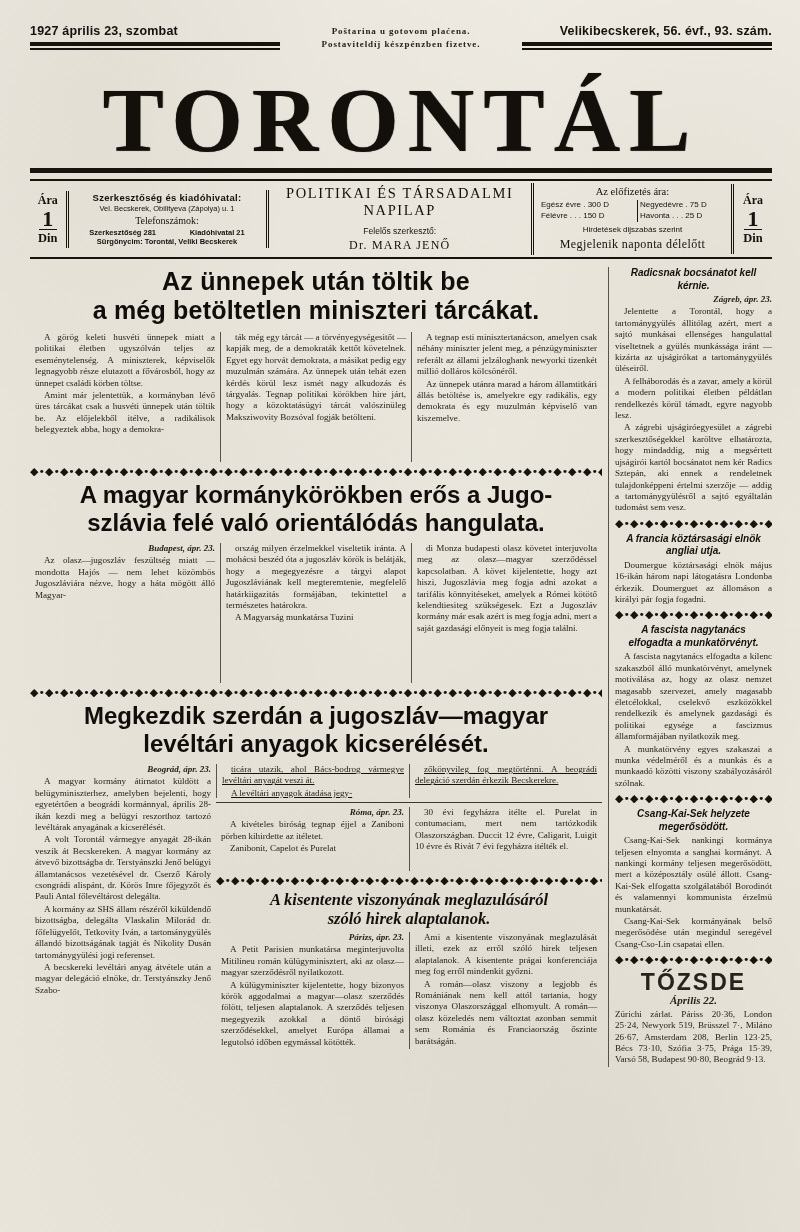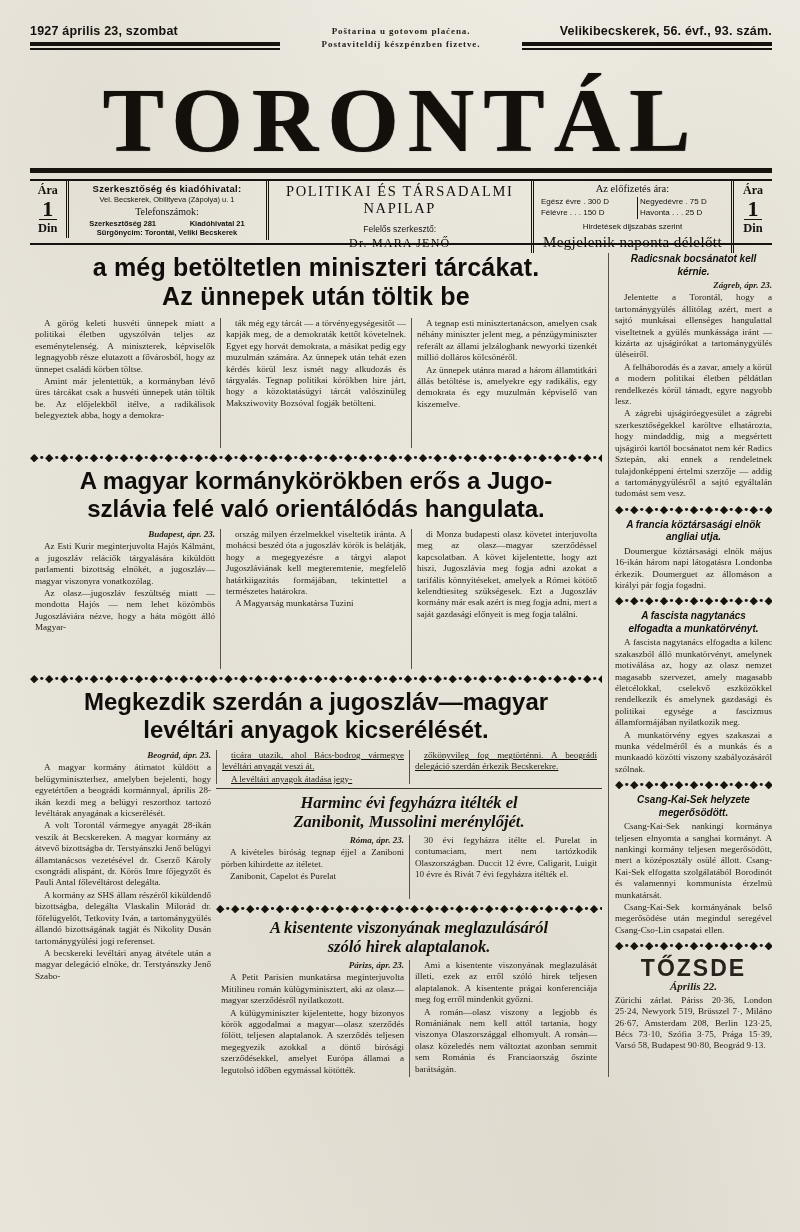--- a/index.html
+++ b/index.html
@@ -68,23 +68,23 @@
     color: #13100c;
     text-shadow: 0 0 1px rgba(0,0,0,.5), .6px .4px 0 rgba(30,25,20,.35);
   }
   .masthead-rule { height: 5px; background: #17140f; margin-top: 2px; }
 
   
   .infobox {
     margin-top: 6px;
     border-top: 2px solid #17140f;
     border-bottom: 2px solid #17140f;
-    height: 66px;
+    height: 80px;
     display: flex;
-    align-items: flex-start;
+    align-items: center;
   }
   .ib-cell { padding: 2px 4px; display:flex; flex-direction:column; justify-content:center; }
   .ib-price {
     width: 44px; text-align: center;
     border-right: 3px double #17140f;
     font-family: "Liberation Serif", serif;
   }
   .ib-price .lab { font-size: 12px; font-weight: bold; }
   .ib-price .num {
     font-size: 22px; font-weight: bold; line-height: 20px;
@@ -111,21 +111,21 @@
     margin-bottom: 7px;
   }
   .ib-mid .fel { font-family:"Liberation Sans",sans-serif; font-size: 8.5px; font-weight:normal; }
   .ib-mid .ed { font-size: 12px; letter-spacing: 1.2px; margin-top: 2px; }
   .ib-sub { flex: 0 0 200px; text-align: center; border-right: 3px double #17140f; }
   .ib-sub .t { font-size: 10.5px; margin-bottom: 3px; }
   .ib-sub .grid { display: flex; font-size: 8px; font-family:"Liberation Sans",sans-serif; line-height:1.35; }
   .ib-sub .gcol { flex:1; text-align:left; padding:0 3px; }
   .ib-sub .gcol + .gcol { border-left: 1px solid #17140f; padding-left:2px;margin-left:9px;}
   .ib-sub .ads { font-size: 8px; margin-top: 3px; font-family:"Liberation Sans",sans-serif;}
-  .ib-sub .apr { font-size: 15px; margin-top: 3px; letter-spacing:.4px;}
+  .ib-sub .apr { font-size: 12px; margin-top: 3px; letter-spacing:.4px;}
 
   
   .hl-main {
     text-align: center;
     font-family: "Liberation Sans", sans-serif;
     font-weight: bold;
     color: #100d0a;
   }
   .hl-1 { font-size: 25px; line-height: 29px; letter-spacing: .2px; }
   .hl-2 { font-size: 24px; line-height: 28px; }
@@ -270,22 +270,22 @@
       <div class="cur">Din</div>
     </div>
   </div>
 
   <div class="zone" style="margin-top:8px;">
 
     <div class="zone-main">
 
       <div>
         <div class="hl-main hl-1">
+          <div>Az ünnepek után töltik be</div>
           <div>a még betöltetlen miniszteri tárcákat.</div>
-          <div>Az ünnepek után töltik be</div>
         </div>
         <div class="cols" style="margin-top:7px;height:130px;overflow:hidden;">
           <div class="col body-col" style="width:192px;">
             <p>A görög keleti husvéti ünnepek miatt a politikai életben ugyszólván teljes az eseménytelenség. A miniszterek, képviselők legnagyobb része elutazott a fővárosból, hogy az ünnepet családi körben töltse.</p>
             <p>Amint már jelentettük, a kormányban lévő üres tárcákat csak a husvéti ünnepek után töltik be. Az előjelekből itélve, a radikálisok belegyeztek abba, hogy a demokra-</p>
           </div>
           <div class="col body-col vsep" style="width:193px;">
             <p>ták még egy tárcát — a törvényegységesitőt — kapják meg, de a demokraták kettőt követelnek. Egyet egy horvát demokrata, a másikat pedig egy muzulmán számára. Az ünnepek után tehát ezen kérdés körül lesz ismét nagy alkudozás és tárgyalás. Tegnap politikai körökben hire járt, hogy a közoktatásügyi tárcát valószinüleg Maksziwovity Bozsóval fogják betölteni.</p>
           </div>
           <div class="col body-col vsep" style="width:193px;">
@@ -297,21 +297,20 @@
       </div>
 
       <div>
         <div class="hl-main hl-2">
           <div>A magyar kormánykörökben erős a Jugo-</div>
           <div>szlávia felé való orientálódás hangulata.</div>
         </div>
         <div class="cols" style="margin-top:6px;height:140px;overflow:hidden;">
           <div class="col body-col" style="width:192px;">
             <div class="dtl">Budapest, ápr. 23.</div>
-            <p>Az Esti Kurir meginterjuvolta Hajós Kálmánt, a jugoszláv reláciők tárgyalására kiküldött parlamenti bizottság elnökét, a jugoszláv—magyar viszonyra vonatkozólag.</p>
             <p>Az olasz—jugoszláv feszültség miatt — mondotta Hajós — nem lehet közömbös Jugoszláviára nézve, hogy a háta mögött álló Magyar-</p>
           </div>
           <div class="col body-col vsep" style="width:193px;">
             <p>ország milyen érzelmekkel viseltetik iránta. A mohácsi beszéd óta a jugoszláv körök is belátják, hogy a megegyezésre a tárgyi alapot Jugoszláviának kell megteremtenie, megfelelő határkiigazitás formájában, tekintettel a természetes határokra.</p>
             <p>A Magyarság munkatársa Tuzini</p>
           </div>
           <div class="col body-col vsep" style="width:193px;">
             <p>di Monza budapesti olasz követet interjuvolta meg az olasz—magyar szerződéssel kapcsolatban. A követ kijelentette, hogy azt hiszi, Jugoszlávia meg fogja adni azokat a tarifális könnyitéseket, amelyek a Rómei kötötő kelendtiesiteg szükségesek. Ezt a Jugoszláv kormány már esak azért is meg fogja adni, mert a saját gazdasági előnyeit is meg fogja találni.</p>
           </div>
         </div>
@@ -340,24 +339,20 @@
                 <p>A levéltári anyagok átadása jegy-</p>
               </div>
               <div class="col body-col vsep" style="width:193px;">
                 <p>zőkönyvileg fog megtörténni. A beográdi delegáció szerdán érkezik Becskerekre.</p>
               </div>
             </div>
 
             <div class="thin-rule"></div>
 
             <div>
-              <div class="hl-sub">
-                <div>Harminc évi fegyházra itélték el</div>
-                <div>Zanibonit, Mussolini merénylőjét.</div>
-              </div>
               <div class="cols" style="margin-top:4px;height:64px;overflow:hidden;">
                 <div class="col body-col" style="width:193px;">
                   <div class="dtl">Róma, ápr. 23.</div>
                   <p>A kivételes biróság tegnap éjjel a Zaniboni pörben kihirdette az itéletet.</p>
                   <p>Zanibonit, Capelot és Purelat</p>
                 </div>
                 <div class="col body-col vsep" style="width:193px;">
                   <p>30 évi fegyházra itélte el. Purelat in contumaciam, mert nem tartózkodik Olaszországban. Duccit 12 évre, Caligarit, Luigit 10 évre és Rivát 7 évi fegyházra itélték el.</p>
                 </div>
               </div>

